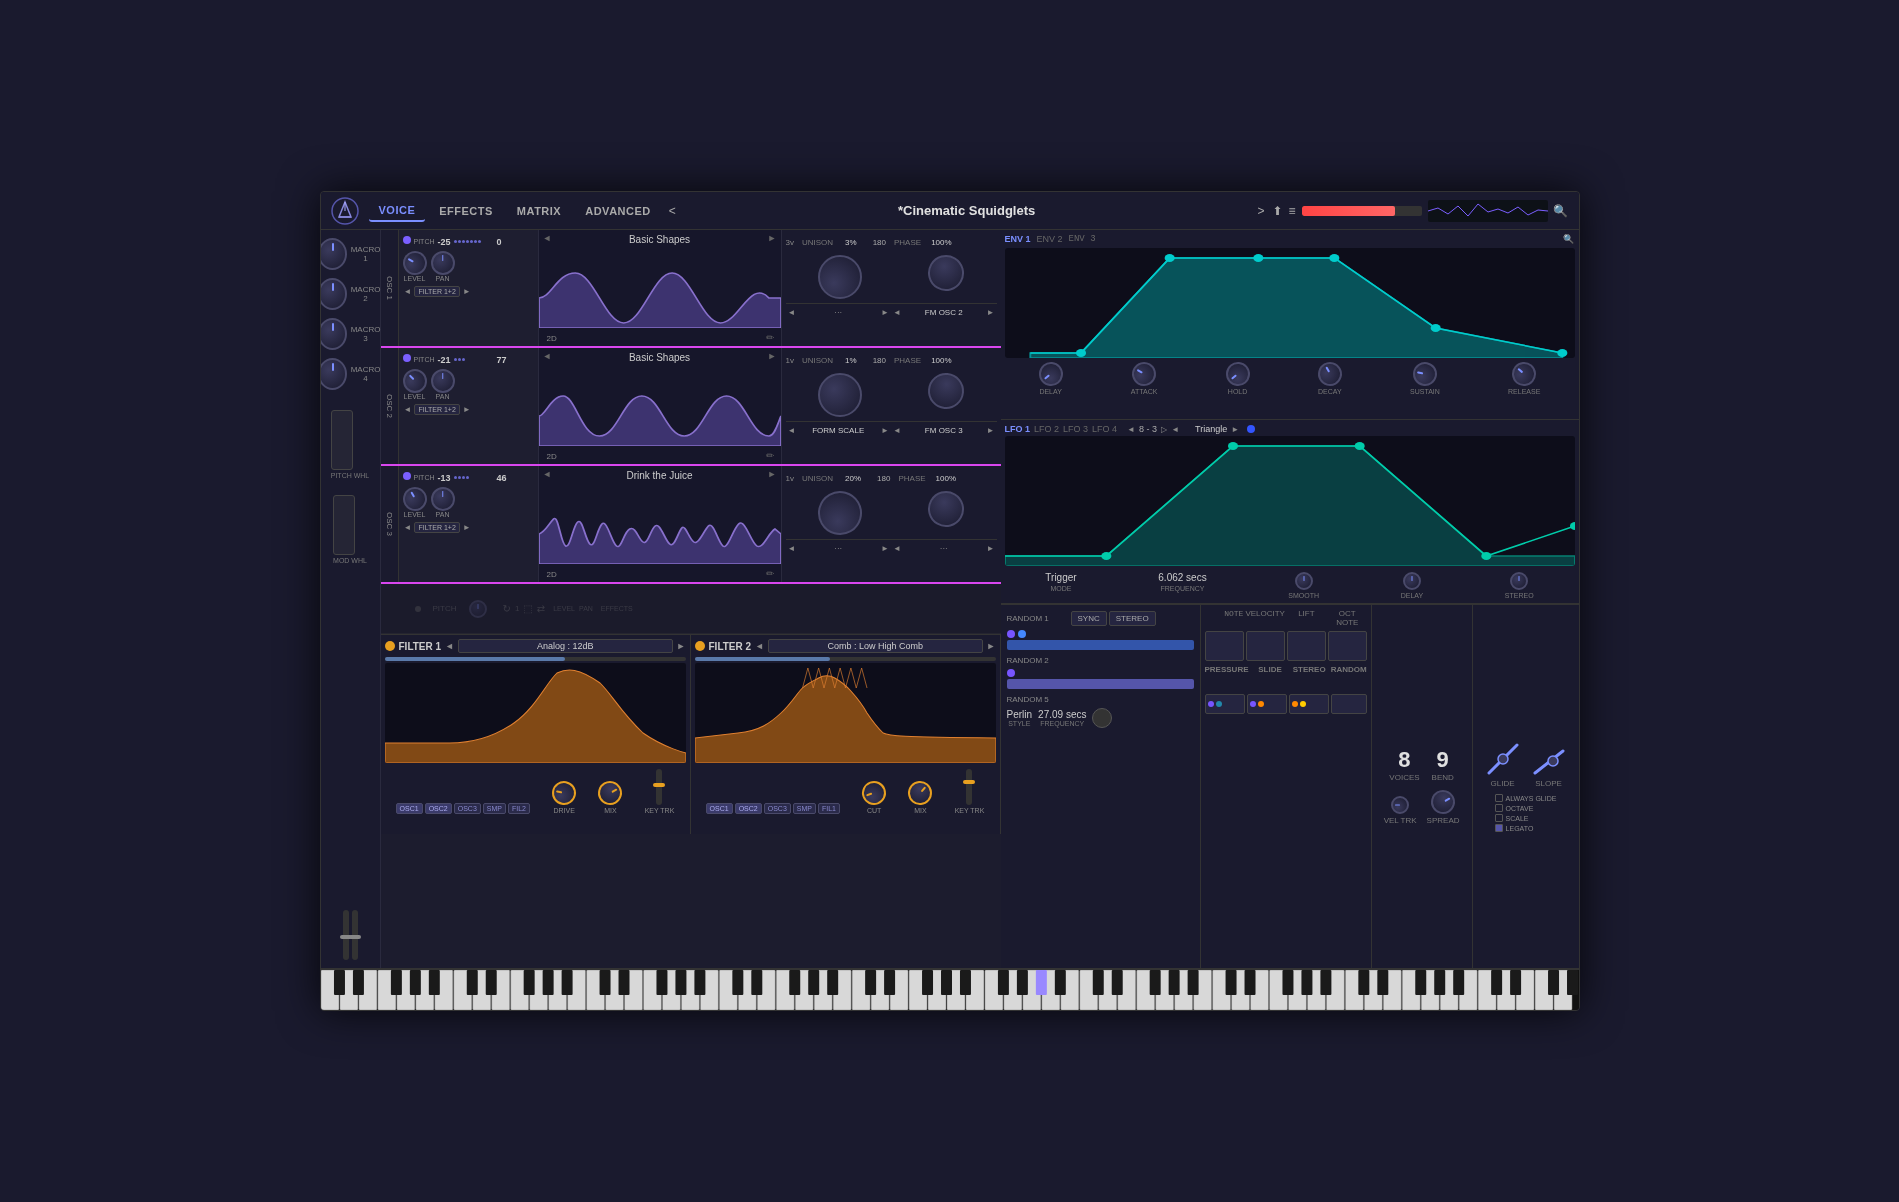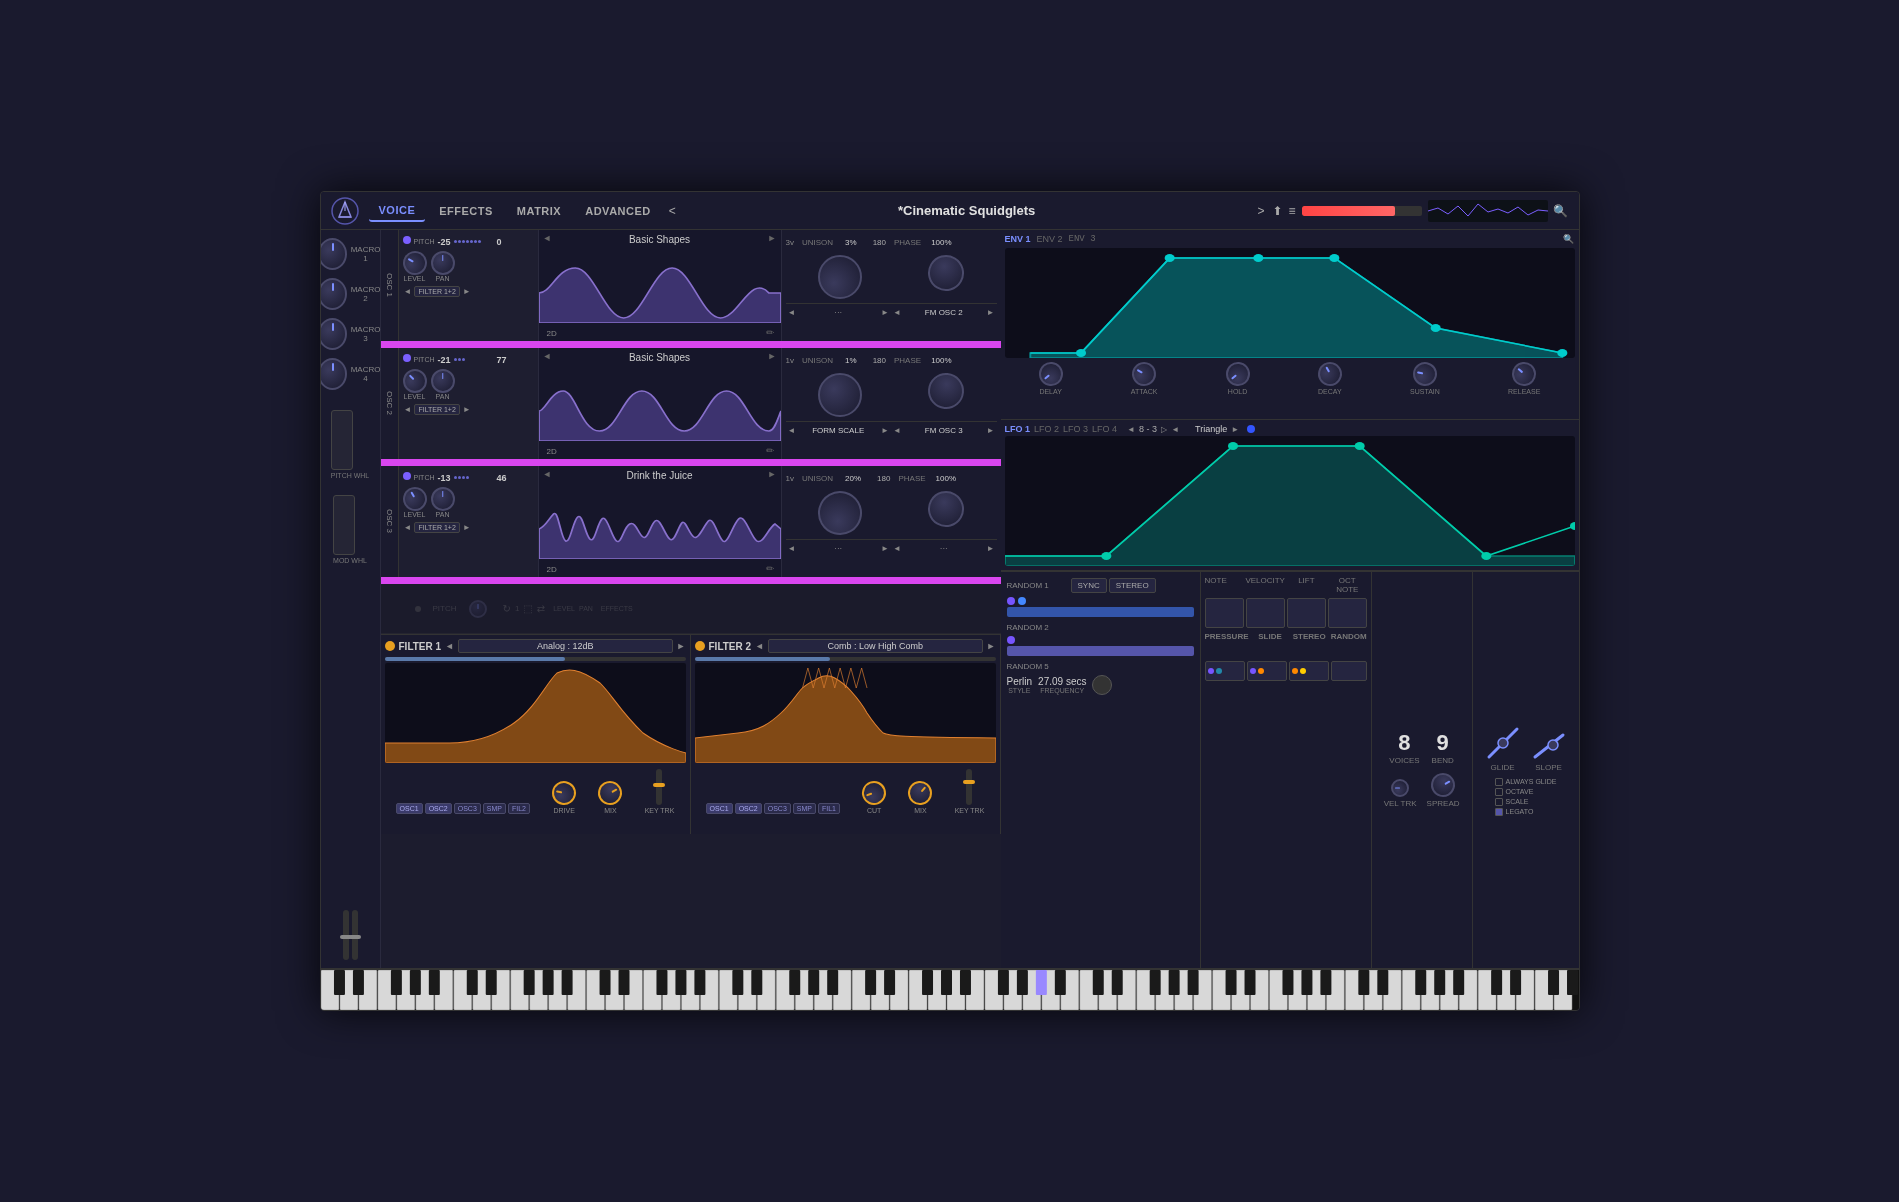--- a/index.html
+++ b/index.html
@@ -142,21 +142,21 @@
       border-radius: 3px;
       margin-top: 4px;
       cursor: pointer;
     }
     .whl-label { color: #777; font-size: 7px; text-align: center; margin-top: 2px; }
 
     
     .osc-section {
       display: flex;
       height: 118px;
-      border-bottom: 7px solid #d946ef;
+      border-bottom: 2px solid #d946ef;
     }
     .osc-label {
       width: 18px;
       background: #1a1a2e;
       display: flex;
       align-items: center;
       justify-content: center;
       color: #888;
       font-size: 8px;
       writing-mode: vertical-rl;
@@ -940,20 +940,42 @@
             <path d="M0,120 L80,120 L180,10 L280,10 L380,120 L450,120 L450,130 L0,130 Z" class="lfo-fill" opacity="0.6"></path>
             <polyline points="0,120 80,120 180,10 280,10 380,120 450,90" class="lfo-line"></polyline>
             <circle cx="80" cy="120" r="4" fill="#00ccaa"></circle>
             <circle cx="180" cy="10" r="4" fill="#00ccaa"></circle>
             <circle cx="280" cy="10" r="4" fill="#00ccaa"></circle>
             <circle cx="380" cy="120" r="4" fill="#00ccaa"></circle>
             <circle cx="450" cy="90" r="4" fill="#00ccaa"></circle>
           </svg>
         </div>
 
+        <div style="display:flex;justify-content:space-around;margin-top:6px;">
+          <div style="display:flex;flex-direction:column;align-items:center;gap:2px;">
+            <span style="color:#ccc;font-size:10px;">Trigger</span>
+            <span style="color:#777;font-size:7px;">MODE</span>
+          </div>
+          <div style="display:flex;flex-direction:column;align-items:center;gap:2px;">
+            <span style="color:#ccc;font-size:10px;">6.062 secs</span>
+            <span style="color:#777;font-size:7px;">FREQUENCY</span>
+          </div>
+          <div style="display:flex;flex-direction:column;align-items:center;gap:2px;">
+            <div class="knob knob-sm"></div>
+            <span style="color:#777;font-size:7px;">SMOOTH</span>
+          </div>
+          <div style="display:flex;flex-direction:column;align-items:center;gap:2px;">
+            <div class="knob knob-sm"></div>
+            <span style="color:#777;font-size:7px;">DELAY</span>
+          </div>
+          <div style="display:flex;flex-direction:column;align-items:center;gap:2px;">
+            <div class="knob knob-sm"></div>
+            <span style="color:#777;font-size:7px;">STEREO</span>
+          </div>
+        </div>
       </div>
 
       <div style="display:flex; flex:1; border-top:1px solid #333;">
 
         <div style="width:200px; border-right:1px solid #333; padding:6px 6px; background:#1a1a2e;">
 
           <div style="display:flex;align-items:center;gap:4px;margin-bottom:4px;">
             <span style="color:#888;font-size:8px;width:60px;">RANDOM 1</span>
             <div style="display:flex;gap:2px;">
               <span class="sync-btn">SYNC</span>
@@ -986,21 +1008,21 @@
               <span style="color:#ccc;font-size:10px;">27.09 secs</span>
               <span style="color:#777;font-size:7px;">FREQUENCY</span>
             </div>
             <div style="width:20px;height:20px;border-radius:50%;background:#333;border:1px solid #555;cursor:pointer;"></div>
           </div>
         </div>
 
         <div style="flex:1; padding:4px; background:#1a1a2e;">
 
           <div style="display:flex;gap:2px;margin-bottom:4px;">
-            <span style="flex:1;color:#777;font-size:8px;text-align:left;">NOTE</span>
+            <span style="flex:1;color:#777;font-size:8px;text-align:right;font-family:Liberation Mono, monospace;">NOTE</span>
             <span style="flex:1;color:#777;font-size:8px;text-align:center;">VELOCITY</span>
             <span style="flex:1;color:#777;font-size:8px;text-align:center;">LIFT</span>
             <span style="flex:1;color:#777;font-size:8px;text-align:center;">OCT NOTE</span>
           </div>
 
           <div style="display:flex;gap:2px;height:30px;margin-bottom:4px;">
             <div style="flex:1;background:#252540;border:1px solid #444;border-radius:2px;cursor:pointer;"></div>
             <div style="flex:1;background:#252540;border:1px solid #444;border-radius:2px;cursor:pointer;"></div>
             <div style="flex:1;background:#252540;border:1px solid #444;border-radius:2px;cursor:pointer;"></div>
             <div style="flex:1;background:#252540;border:1px solid #444;border-radius:2px;cursor:pointer;"></div>

